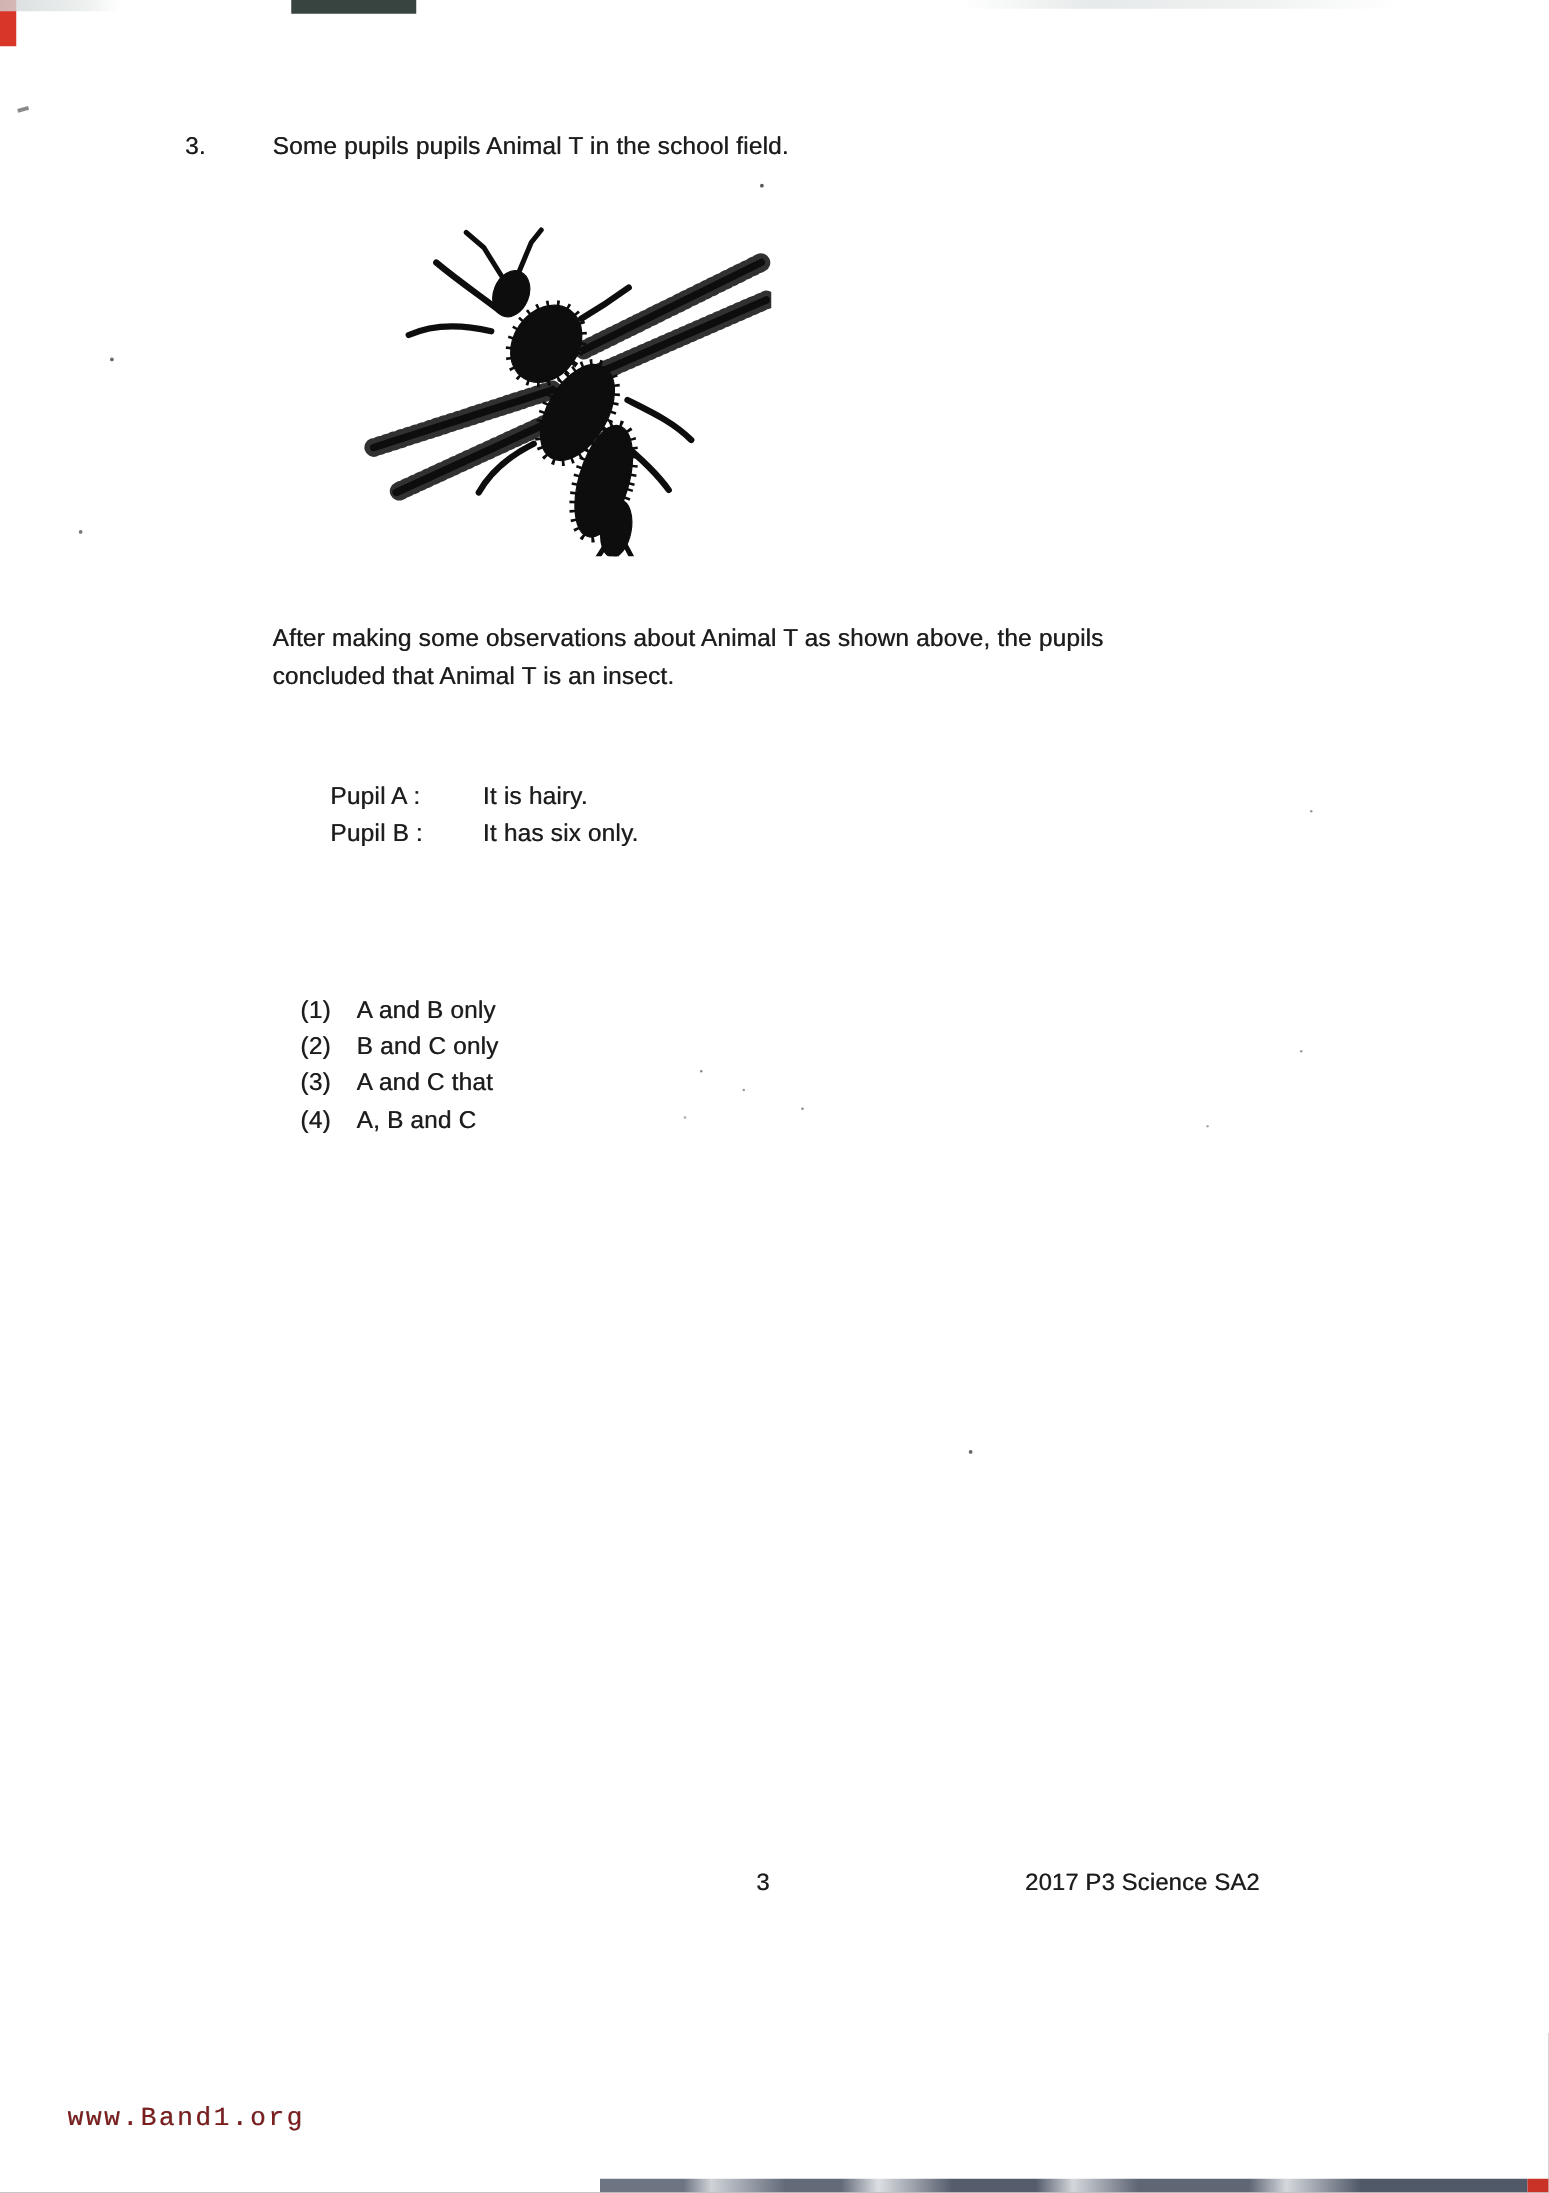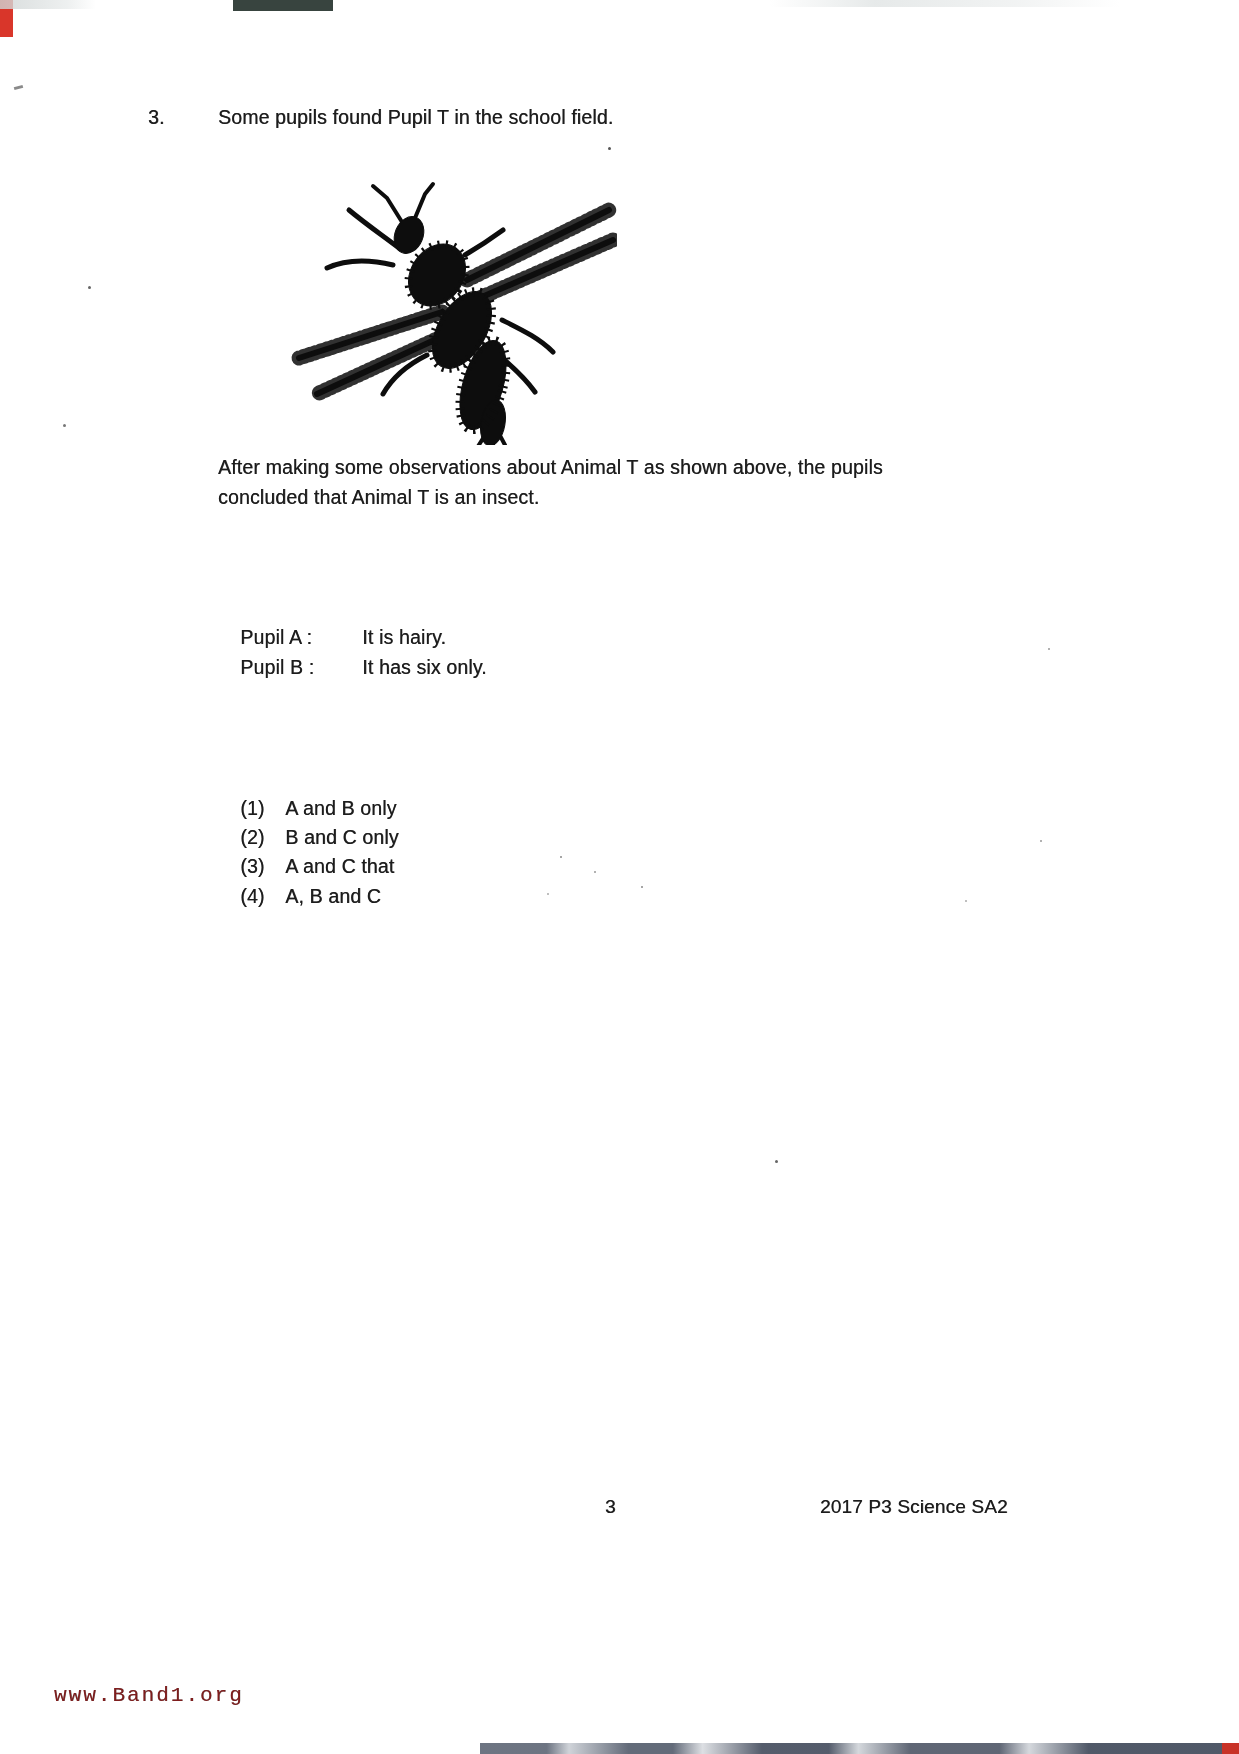--- a/index.html
+++ b/index.html
@@ -13,22 +13,22 @@
   }
   .txt{
     position:absolute;
     font-size:19.5px;
     line-height:30px;
     color:#1c1c1c;
     text-shadow:0.4px 0 0 rgba(20,20,20,0.75);
     letter-spacing:0.15px;
     white-space:pre;
   }
-  .wrap{white-space:normal;}
-  .obs-label{display:inline-block;width:96px;}
+  .wrap{white-space:normal;margin-top:44px;}
+  .obs-label{display:inline-block;width:96px;margin-left:24px;}
   .obs-text{display:inline-block;margin-left:26px;}
   .opt-num{display:inline-block;width:45px;}
   .opt-label{display:inline-block;}
   .footer-txt{font-size:19px;}
   .watermark{
     position:absolute;left:54px;top:1684px;
     font-family:"Liberation Mono","DejaVu Sans Mono",monospace;
     font-size:21px;letter-spacing:2px;color:#7f1d1d;
     text-shadow:0.3px 0 0 rgba(40,40,40,0.6);
   }
@@ -73,21 +73,21 @@
   <div class="speck" style="left:560px;top:856px;width:2px;height:2px;background:#888"></div>
   <div class="speck" style="left:594px;top:871px;width:2px;height:2px;background:#999"></div>
   <div class="speck" style="left:641px;top:886px;width:2px;height:2px;background:#888"></div>
   <div class="speck" style="left:547px;top:893px;width:2px;height:2px;background:#aaa"></div>
   <div class="speck" style="left:775px;top:1160px;width:3px;height:3px;background:#666"></div>
   <div class="speck" style="left:1048px;top:648px;width:2px;height:2px;background:#999"></div>
   <div class="speck" style="left:1040px;top:840px;width:2px;height:2px;background:#999"></div>
   <div class="speck" style="left:965px;top:900px;width:2px;height:2px;background:#aaa"></div>
 
   <div class="txt" style="left:148px;top:102px;">3.</div>
-  <div class="txt" style="left:218px;top:102px;">Some pupils found Pupil T in the school field.</div>
+  <div class="txt" style="left:218px;top:102px;">Some pupils pupils Animal T in the school field.</div>
 
   <div class="figure">
     <svg viewBox="0 0 330 265" width="330" height="265">
       <g stroke="#0d0d0d" fill="none" stroke-linecap="round">
 
         <line x1="180" y1="100" x2="322" y2="30" stroke-width="15" stroke-dasharray="2 4" opacity=".85"></line>
         <line x1="180" y1="100" x2="322" y2="30" stroke-width="6"></line>
         <line x1="188" y1="120" x2="326" y2="60" stroke-width="15" stroke-dasharray="2 4" opacity=".85"></line>
         <line x1="188" y1="120" x2="326" y2="60" stroke-width="6"></line>
 

